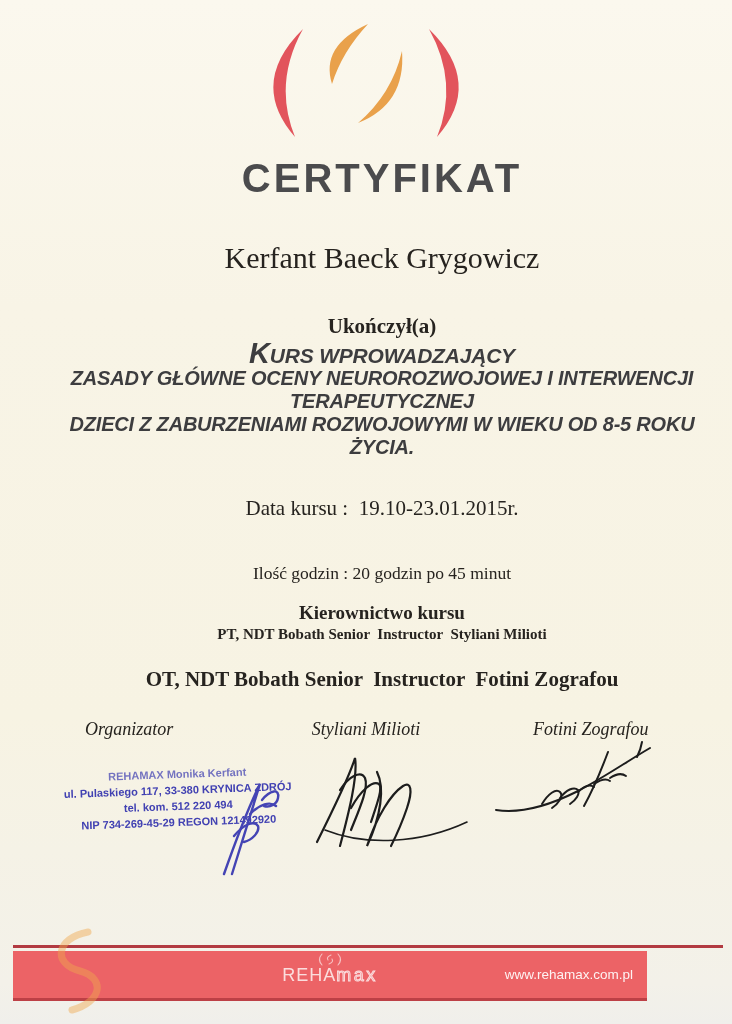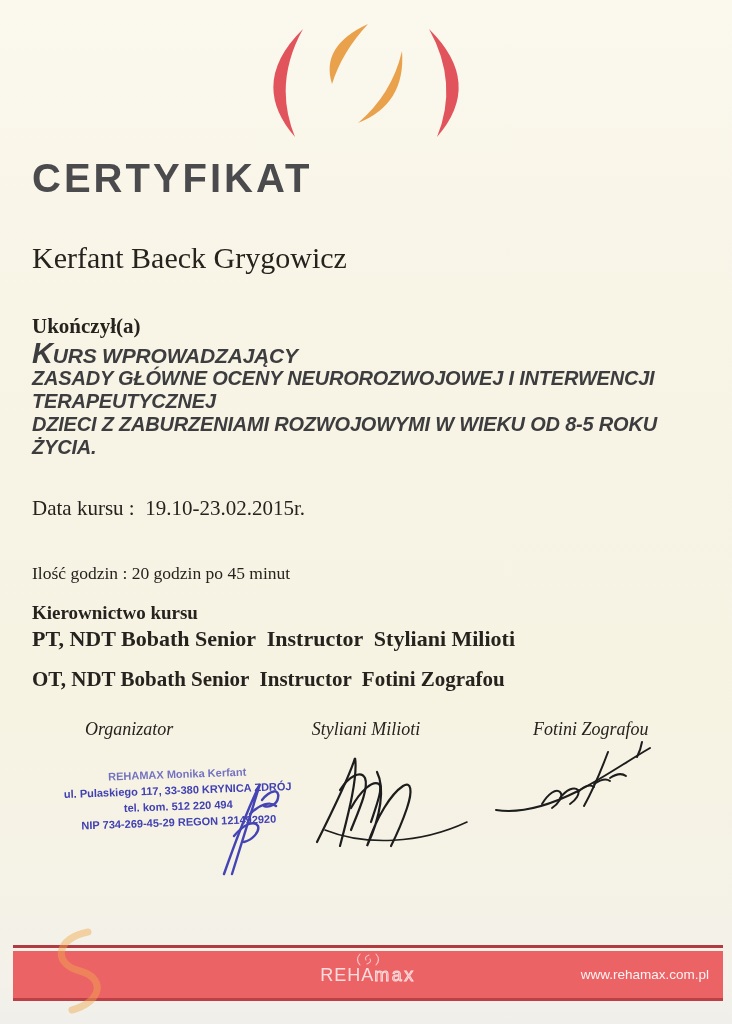--- a/index.html
+++ b/index.html
@@ -6,21 +6,21 @@
   body{
     width:732px;height:1024px;
     font-family:"Liberation Serif","DejaVu Serif",serif;
     background:#fff;
   }
   .page{
     position:relative;width:732px;height:1024px;overflow:hidden;
     background:linear-gradient(180deg,#fbf8ee 0%,#f8f4e6 30%,#f7f3e3 70%,#f3f1e9 96%,#f0efeb 100%);
   }
   .abs{position:absolute;}
-  .centered{left:0;right:0;padding-left:32px;}
+  .centered{left:0;right:0;text-align:center;padding-left:32px;}
 
   .title{
     top:156px;
     font-family:"Liberation Sans","DejaVu Sans",sans-serif;
     font-weight:700;font-size:40px;letter-spacing:3px;color:#4b4b4d;
   }
   .recipient{top:241px;font-size:30px;color:#26231f;}
   .completed{top:314px;font-size:21px;font-weight:700;color:#26231f;}
 
   .course{
@@ -28,42 +28,42 @@
     font-family:"Liberation Sans","DejaVu Sans",sans-serif;
     font-weight:700;font-size:20px;line-height:23px;
     color:#3d3d3f;letter-spacing:-0.2px;font-style:italic;
   }
   .course-line-first{font-size:21px;}
   .course-line-first::first-letter{font-size:29px;}
 
   .date-line{top:496px;font-size:21px;color:#26231f;white-space:pre-wrap;}
   .hours-line{top:563px;font-size:17.5px;color:#26231f;}
   .mgmt-heading{top:602px;font-size:19px;font-weight:700;color:#26231f;}
-  .instructor1{top:626px;font-size:22px;font-weight:700;color:#26231f;white-space:pre-wrap;}
+  .instructor1{top:626px;font-size:15px;font-weight:700;color:#26231f;white-space:pre-wrap;}
   .instructor2{top:667px;font-size:21px;font-weight:700;color:#26231f;white-space:pre-wrap;}
 
   .sig-label{top:719px;font-size:18px;font-style:italic;color:#26231f;}
   .sig-label-left{left:85px;}
   .sig-label-mid{left:0;right:0;text-align:center;}
   .sig-label-right{left:533px;}
 
   .stamp{
     left:62px;top:766px;width:232px;
     transform:rotate(-2deg);
     font-family:"Liberation Sans","DejaVu Sans",sans-serif;
     font-weight:700;font-size:11px;line-height:16px;
     color:#4141b2;text-align:center;
   }
   .stamp-line-fade{opacity:.72;}
 
   .place-date{left:84px;top:872px;font-size:19px;color:#26231f;}
 
   .footer-topline{left:13px;top:945px;width:710px;height:3px;background:#b23a41;}
   .footer-bar{
-    left:13px;top:951px;width:710px;height:47px;
+    left:13px;top:951px;width:634px;height:47px;
     background:#ec6366;border-bottom:3px solid #bd4046;
   }
   .footer-brand{
     position:absolute;left:0;right:0;top:2px;text-align:center;
     font-family:"Liberation Sans","DejaVu Sans",sans-serif;
   }
   .brand-text{font-size:18px;letter-spacing:1px;line-height:18px;}
   .brand-reha{color:rgba(255,255,255,.78);font-weight:400;}
   .brand-max{
     color:rgba(255,255,255,.30);font-weight:400;letter-spacing:2.5px;
@@ -96,21 +96,21 @@
   <div class="abs centered completed">Ukończył(a)</div>
 
   <div class="abs centered course">
     <div class="course-line-first">KURS WPROWADZAJĄCY</div>
     <div>ZASADY GŁÓWNE OCENY NEUROROZWOJOWEJ I INTERWENCJI</div>
     <div>TERAPEUTYCZNEJ</div>
     <div>DZIECI Z ZABURZENIAMI ROZWOJOWYMI W WIEKU OD 8-5 ROKU</div>
     <div>ŻYCIA.</div>
   </div>
 
-  <div class="abs centered date-line">Data kursu :  19.10-23.02.2015r.</div>
+  <div class="abs centered date-line">Data kursu :  19.10-23.01.2015r.</div>
   <div class="abs centered hours-line">Ilość godzin : 20 godzin po 45 minut</div>
 
   <div class="abs centered mgmt-heading">Kierownictwo kursu</div>
   <div class="abs centered instructor1">PT, NDT Bobath Senior  Instructor  Styliani Milioti</div>
   <div class="abs centered instructor2">OT, NDT Bobath Senior  Instructor  Fotini Zografou</div>
 
   <div class="abs sig-label sig-label-left">Organizator</div>
   <div class="abs sig-label sig-label-mid">Styliani Milioti</div>
   <div class="abs sig-label sig-label-right">Fotini Zografou</div>
 

